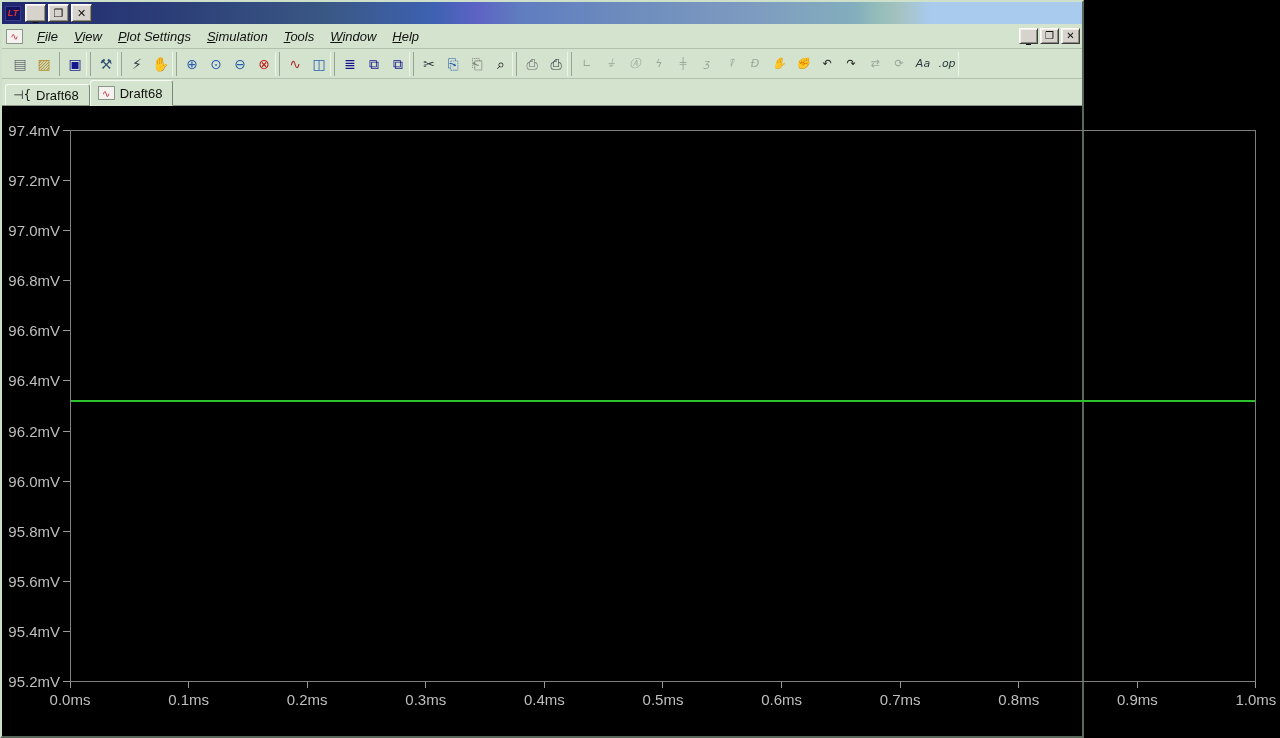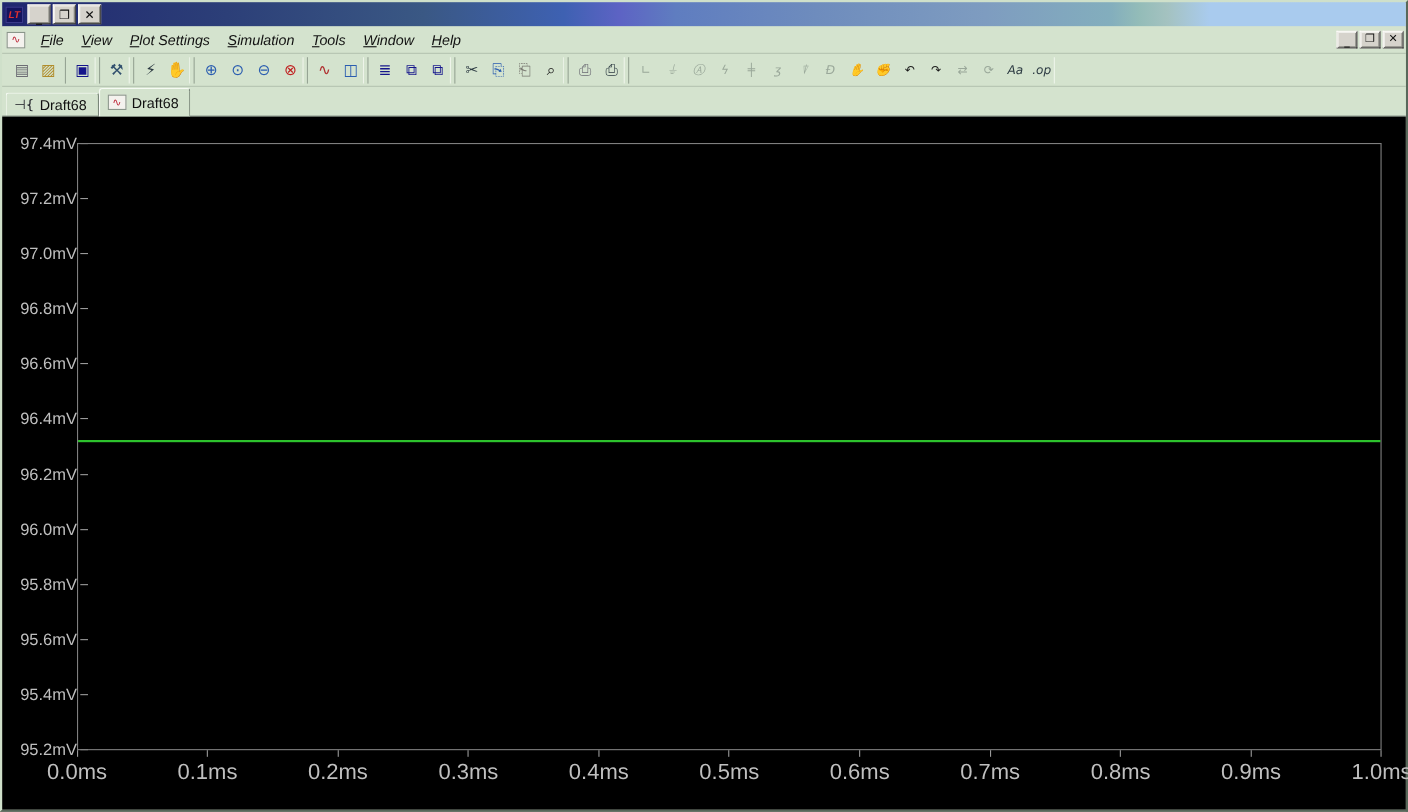--- a/index.html
+++ b/index.html
@@ -1,19 +1,19 @@
 <!DOCTYPE html>
 <html><head>
 <meta charset="utf-8">
 <style>
   * { margin:0; padding:0; box-sizing:border-box; }
   html,body { width:1280px; height:738px; overflow:hidden; background:#000; }
   body { font-family:"Liberation Sans", sans-serif; }
 
-  .window{ width:1280px; height:738px; display:flex; flex-direction:column;
+  .window{ width:1084px; height:738px; display:flex; flex-direction:column;
     border:2px solid; border-color:#cfe0ca #58685a #58685a #cfe0ca; background:#d4e3ce; }
 
   
   .titlebar{ height:22px; flex:0 0 22px; display:flex; align-items:center; padding:0 2px 0 3px;
     background:linear-gradient(90deg,#20276f 0%,#2c3f78 16%,#3a5884 30%,#3e61b2 40%,#5d63c4 44%,
       #5f7dc0 48%,#6e8cbd 58%,#7e9cc0 70%,#83aebd 79%,#93bcb8 81%,#a4c2c0 83%,#a9cbee 86%,#a9cbee 100%); }
   .appicon{ width:16px; height:15px; background:#14145e; border:1px solid #3a3a8a; color:#e03030;
     font:italic bold 9px "Liberation Sans",sans-serif; display:flex; align-items:center; justify-content:center; margin-right:4px; }
   .titletext{ color:#fff; font-weight:bold; font-size:13px; letter-spacing:.2px; flex:1; }
   .winbtns{ display:flex; gap:2px; }
@@ -56,29 +56,29 @@
   .tabicon.wave{ width:17px; height:14px; background:#f4f2ee; border:1px solid #8a968a; color:#c03040;
     font-size:10px; display:flex; align-items:center; justify-content:center; overflow:hidden; }
 
   
   .plot-pane{ flex:1; position:relative; background:#000; }
   .plot-title{ position:absolute; top:4px; left:68px; width:1186px; text-align:center;
     color:#0de00d; font-size:15px; }
   .plot-box{ position:absolute; left:68px; top:24px; width:1186px; height:552px;
     border:1px solid #7f7f7f; }
   .trace{ position:absolute; left:0; right:0; height:2px; margin-top:-1px; background:#2dc22d; }
-  .ylabels{ position:absolute; left:10px; top:24px; width:68px; height:552px; display:flex;
+  .ylabels{ position:absolute; left:0; top:24px; width:68px; height:552px; display:flex;
     flex-direction:column; justify-content:space-between; }
   .ylabel-row{ height:0; display:flex; align-items:center; justify-content:flex-end; }
   .ylabel{ color:#bfbfbf; font-size:15px; white-space:nowrap; }
   .ytick{ width:7px; height:1px; background:#9a9a9a; margin-left:3px; }
   .xlabels{ position:absolute; left:68px; top:576px; width:1186px; display:flex; justify-content:space-between; }
   .xlabel-wrap{ width:0; display:flex; flex-direction:column; align-items:center; overflow:visible; }
   .xtick{ width:1px; height:6px; background:#9a9a9a; flex:none; }
-  .xlabel{ color:#bfbfbf; font-size:20px; white-space:nowrap; margin-top:3px; }
+  .xlabel{ color:#bfbfbf; font-size:15px; white-space:nowrap; margin-top:3px; }
 
   
   .statusbar{ height:26px; flex:0 0 26px; background:#d4e3ce; border-top:1px solid #f2f7ef;
     display:flex; align-items:center; gap:26px; padding-left:8px; font-size:13px; color:#1a1a1a; position:relative; }
   .status-panel{ position:absolute; right:3px; top:4px; bottom:3px; width:70px;
     border:1px solid; border-color:#96a494 #f2f7ef #f2f7ef #96a494; }
 </style>
 </head>
 <body>
 

